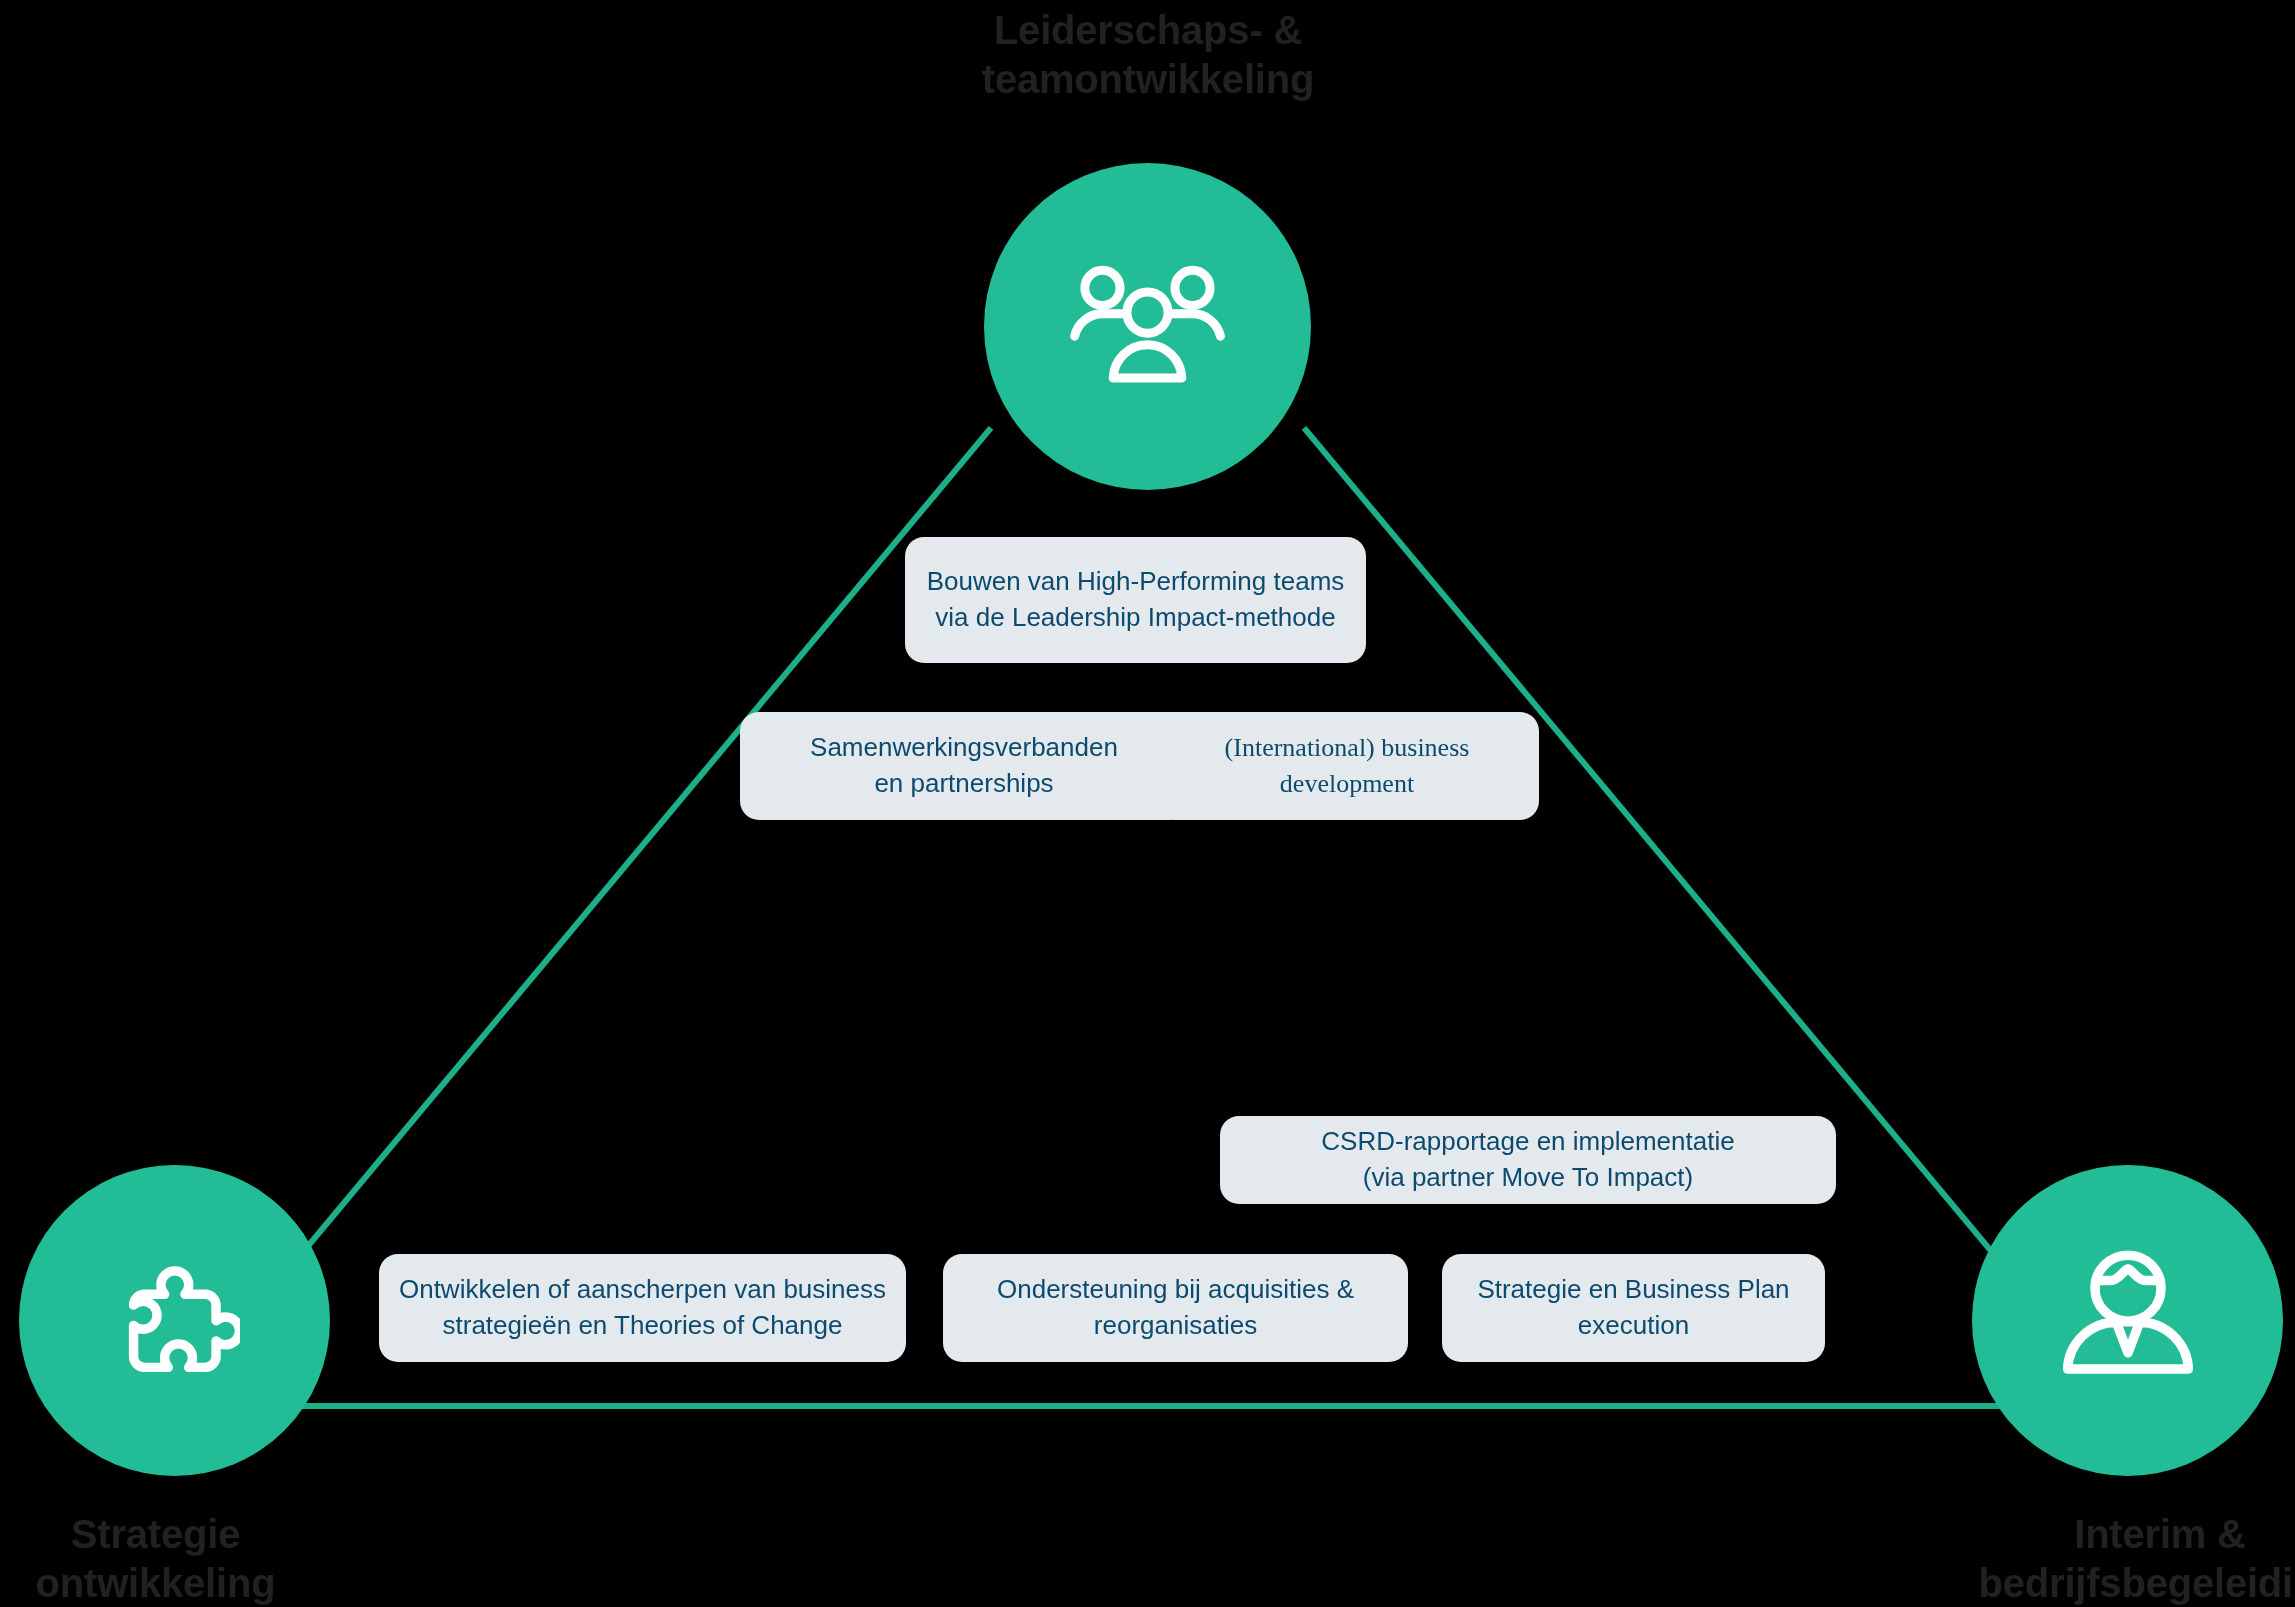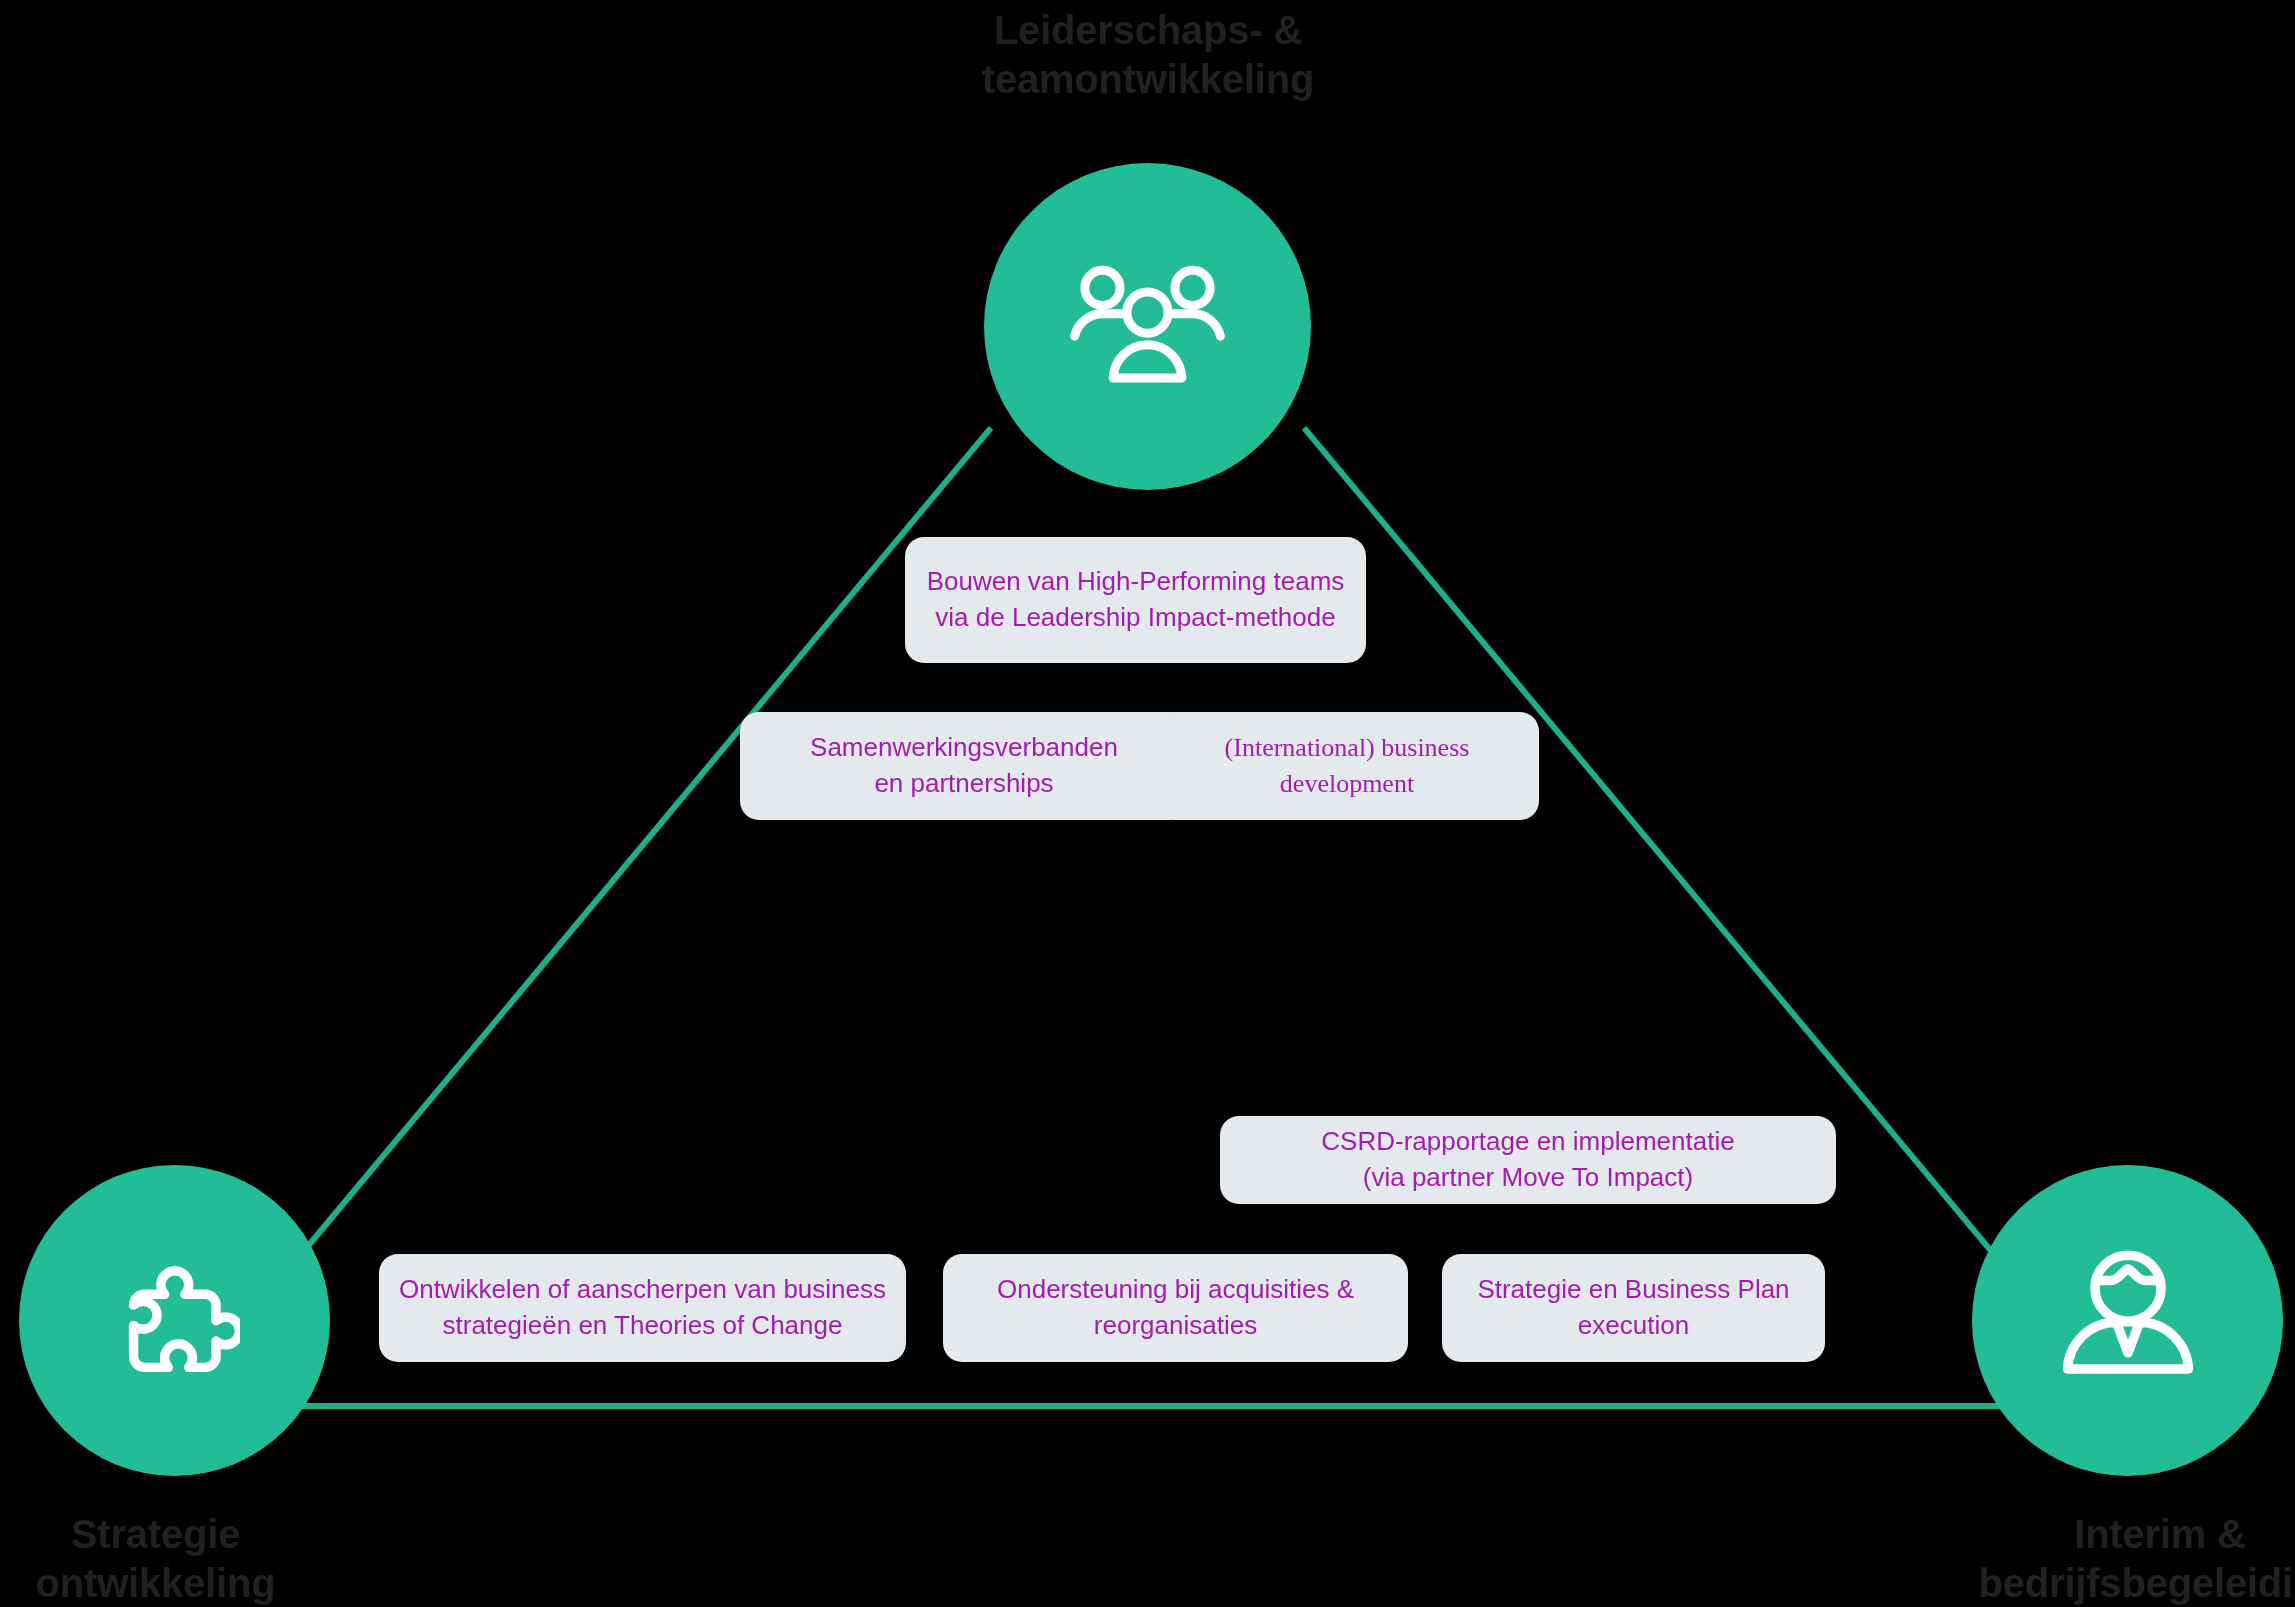--- a/index.html
+++ b/index.html
@@ -78,21 +78,21 @@
     top: 1157px;
     width: 311px;
     height: 311px;
   }
   .node svg { display: block; }
   
   .pill {
     position: absolute;
     background: #E4E9EE;
     border-radius: 19px;
-    color: #a21caf;
+    color: #0c4a6e;
     font-size: 26px;
     line-height: 1.38;
     text-align: center;
     display: flex;
     align-items: center;
     justify-content: center;
     padding: 0 19px;
     box-sizing: border-box;
     white-space: pre-line;
   }

